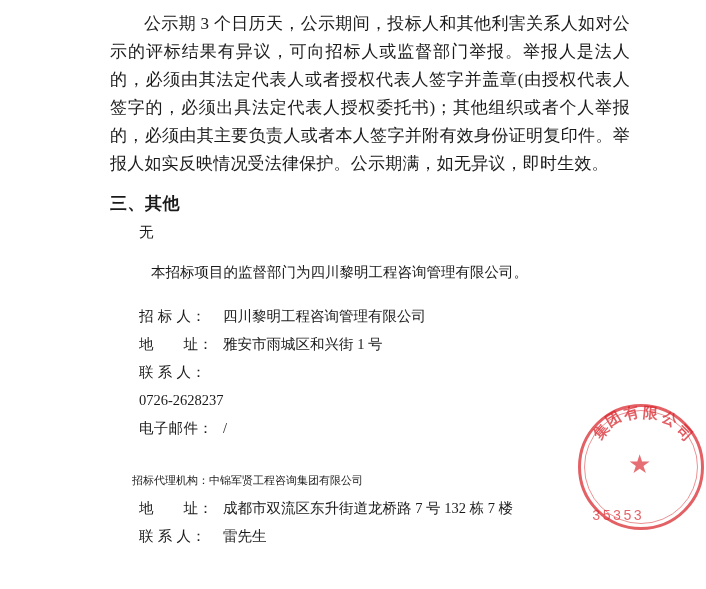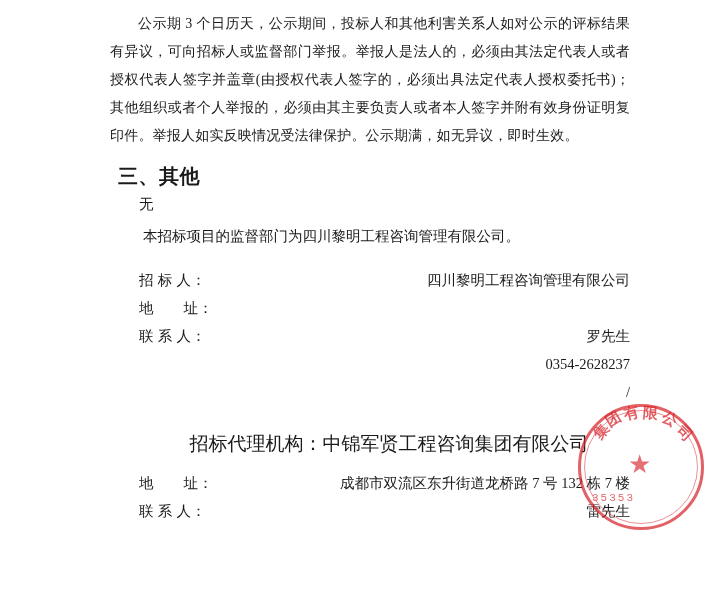--- a/index.html
+++ b/index.html
@@ -25,74 +25,72 @@
     box-sizing: border-box;
   }
   .body-text {
     position: absolute;
     left: 110px;
     top: 10px;
     width: 520px;
   }
   p.para {
     margin: 0 0 8px 0;
-    font-size: 14px;
+    font-size: 17px;
     line-height: 28px;
     text-align: justify;
     text-indent: 2em;
     letter-spacing: 0.2px;
   }
   h3.heading {
-    margin: 12px 0 0 8px;
-    font-size: 20px;
+    margin: 12px 0 0 0;
+    font-size: 17px;
     font-weight: bold;
     line-height: 28px;
     letter-spacing: 0.5px;
   }
   .sub-line {
     font-size: 14.5px;
     line-height: 28px;
     margin: 0;
     text-indent: 2em;
   }
   .plain-line {
     font-size: 14.5px;
     line-height: 28px;
-    margin: 4px;
+    margin: 12px;
     text-indent: 2em;
   }
   .contact-block {
     margin-top: 16px;
   }
   .contact-row {
     font-size: 14.5px;
     line-height: 28px;
     display: flex;
     margin: 0;
     padding-left: 2em;
   }
   .contact-row .lbl {
     width: 84px;
     flex: 0 0 84px;
     letter-spacing: 0.3px;
     white-space: pre;
   }
   .contact-row .val {
     flex: 1 1 auto;
-    text-align: right;
   }
   .agency-block {
     margin-top: 24px;
   }
   .agency-head {
-    font-size: 19px;
+    font-size: 11px;
     line-height: 28px;
     padding-left: 2em;
-    margin: 11px;
-    text-align: center;
+    margin: 0;
   }
   
   .seal {
     position: absolute;
     left: 578px;
     top: 404px;
     width: 130px;
     height: 130px;
     pointer-events: none;
   }
@@ -137,22 +135,22 @@
     color: #d8232a;
     opacity: 0.72;
     font-size: 15px;
     font-family: "Liberation Serif", "DejaVu Serif", serif;
     font-weight: bold;
     transform-origin: center center;
   }
   .seal-code {
     position: absolute;
     left: 14px;
-    top: 88px;
-    font-size: 11px;
+    top: 104px;
+    font-size: 14px;
     color: #d8232a;
     opacity: 0.7;
     letter-spacing: 2px;
     font-family: "Liberation Mono", "DejaVu Sans Mono", monospace;
   }
 </style>
 </head>
 <body>
 
 <div class="page">
@@ -167,29 +165,30 @@
     <p class="plain-line">本招标项目的监督部门为四川黎明工程咨询管理有限公司。</p>
 
 
     <div class="contact-block">
       <div class="contact-row">
         <span class="lbl">招 标 人：</span>
         <span class="val">四川黎明工程咨询管理有限公司</span>
       </div>
       <div class="contact-row">
         <span class="lbl">地　　址：</span>
+        <span class="val">雅安市雨城区和兴街 1 号</span>
       </div>
       <div class="contact-row">
         <span class="lbl">联 系 人：</span>
-        <span class="val">罗先生</span>
-      </div>
-      <div class="contact-row">
-        <span class="val">0354-2628237</span>
-      </div>
-      <div class="contact-row">
+      </div>
+      <div class="contact-row">
+        <span class="val">0726-2628237</span>
+      </div>
+      <div class="contact-row">
+        <span class="lbl">电子邮件：</span>
         <span class="val">/</span>
       </div>
     </div>
 
     <div class="agency-block">
       <p class="agency-head">招标代理机构：中锦军贤工程咨询集团有限公司</p>
       <div class="contact-row">
         <span class="lbl">地　　址：</span>
         <span class="val">成都市双流区东升街道龙桥路 7 号 132 栋 7 楼</span>
       </div>

